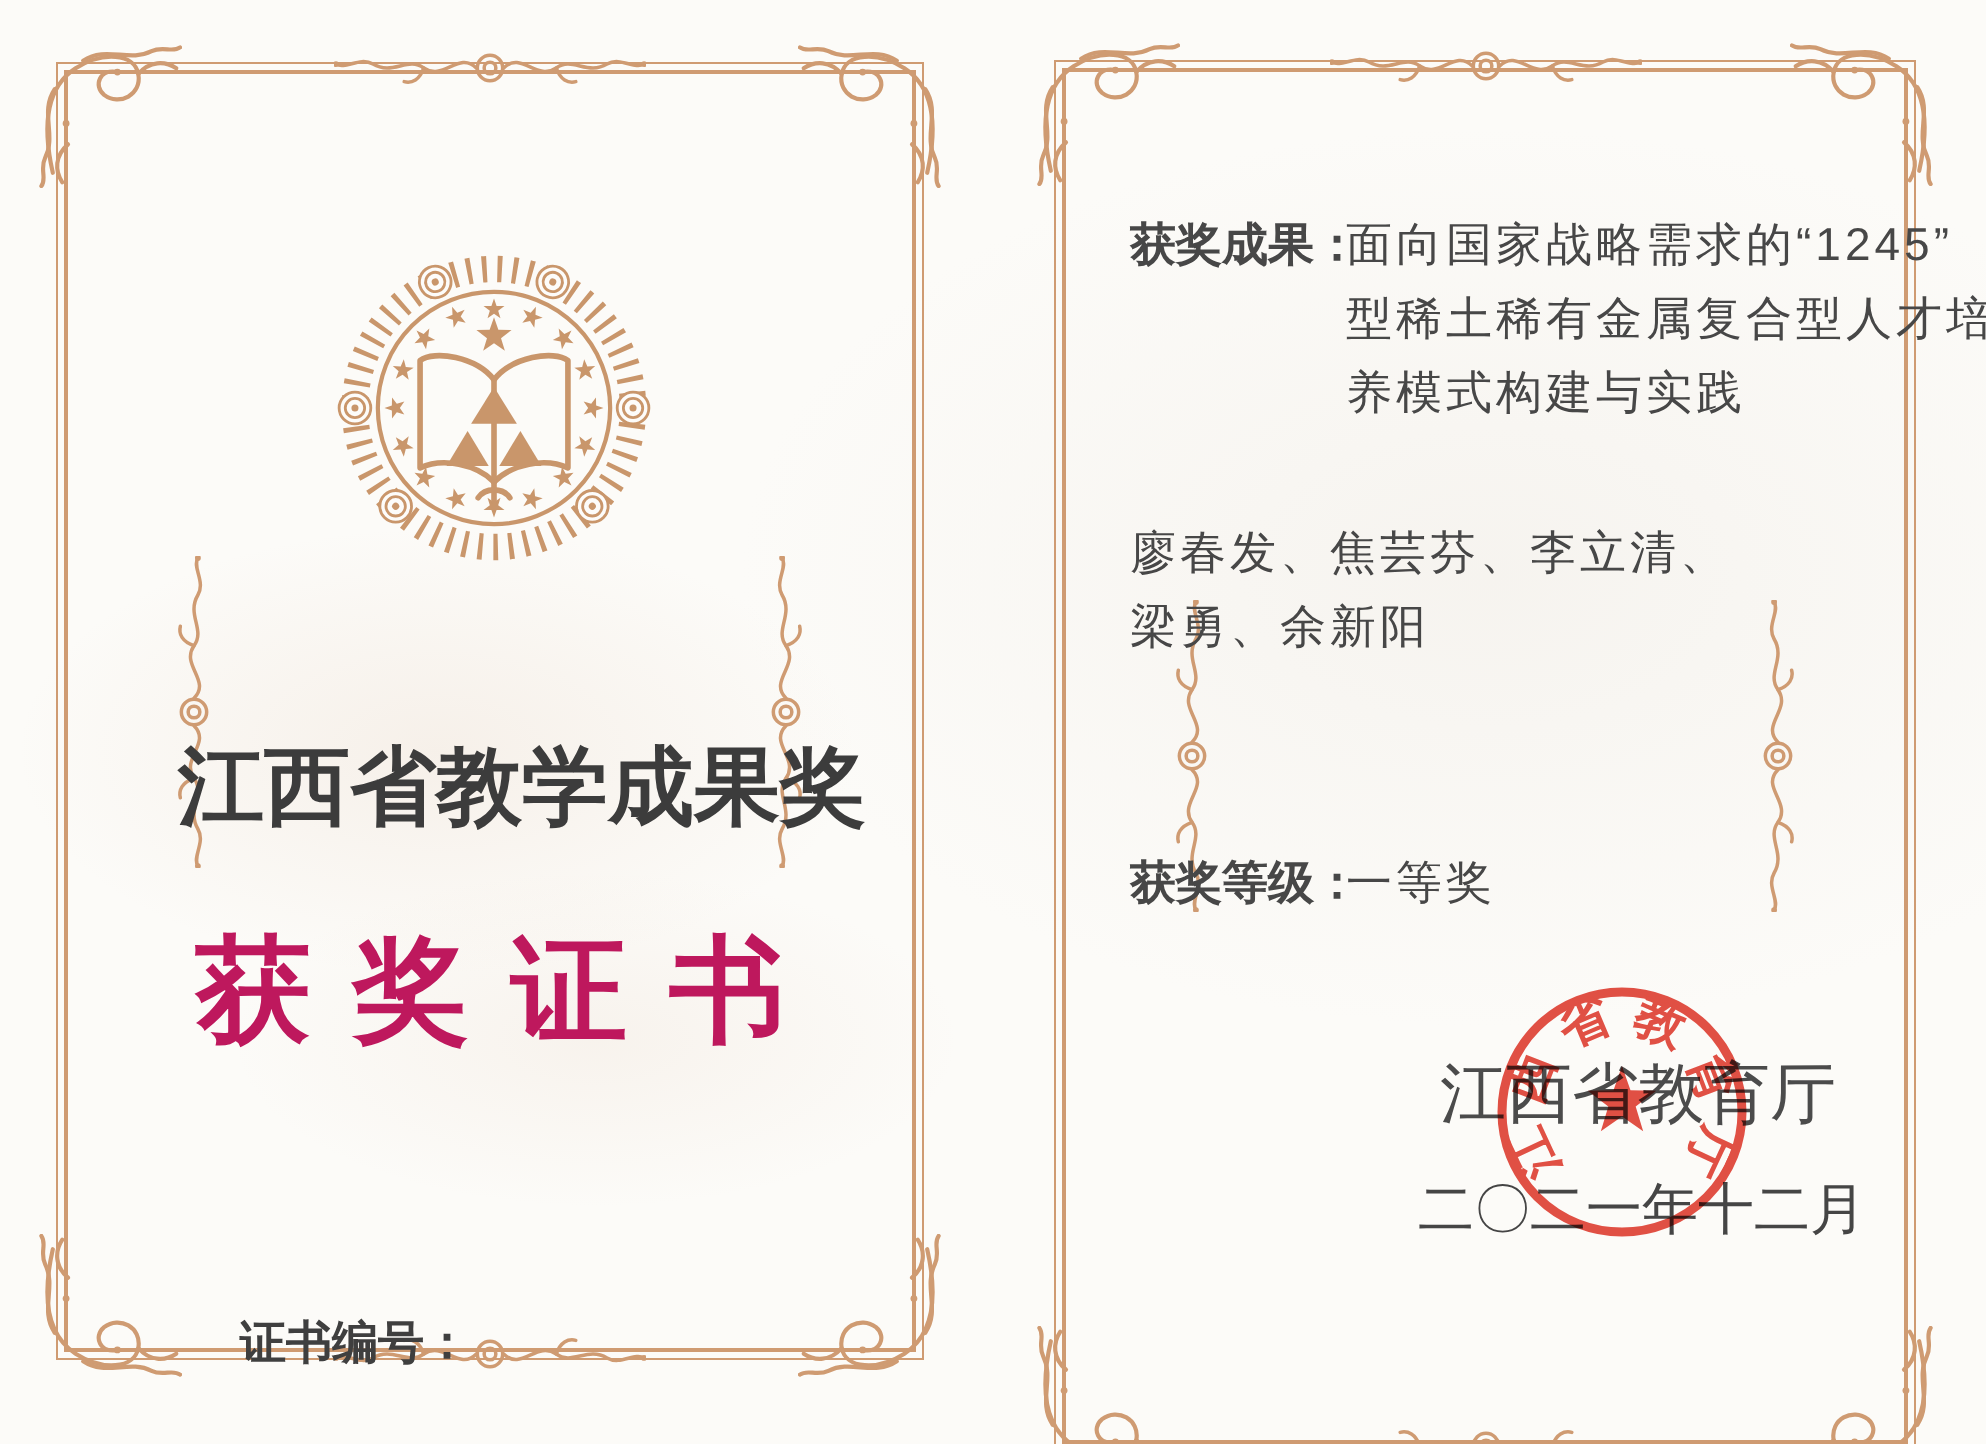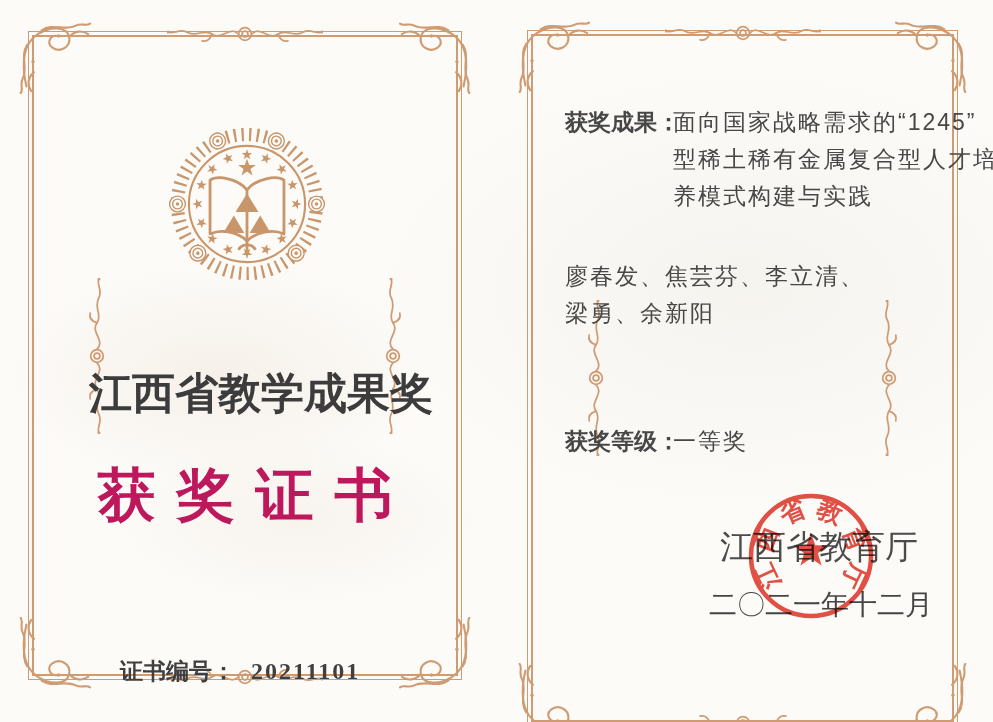--- a/index.html
+++ b/index.html
@@ -202,21 +202,20 @@
         <path d="M100,88 L87,109 L113,109 Z"></path>
         <path d="M85,113 L73,133 L97,133 Z"></path>
         <path d="M115,113 L103,133 L127,133 Z"></path>
       </g>
     </svg>
 
     <div class="cert-title">江西省教学成果奖</div>
     <div class="cert-subtitle"><span>获奖证书</span></div>
     <div class="cert-no">
       <span class="lbl">证书编号：</span>
-      <span class="val">20211101</span>
     </div>
   </div>
 
   <div class="page page-right">
     <div class="frame">
       <div class="corner tl">
           <svg viewBox="0 0 80 80">
             <use href="#corner-g"></use>
           </svg>
         </div>

